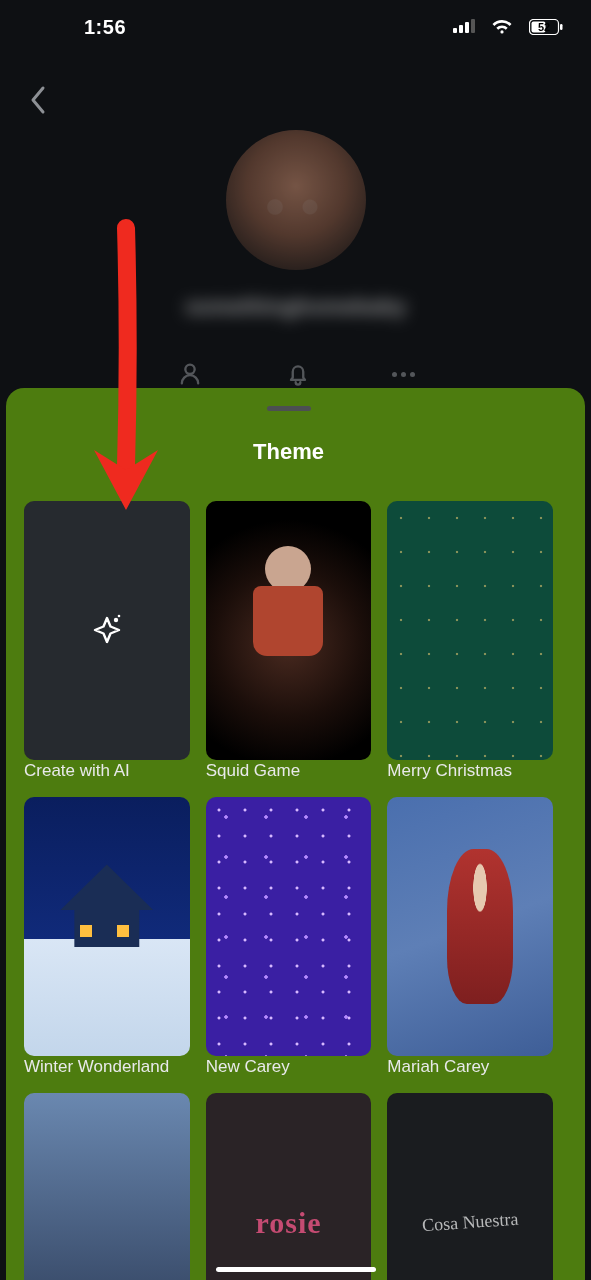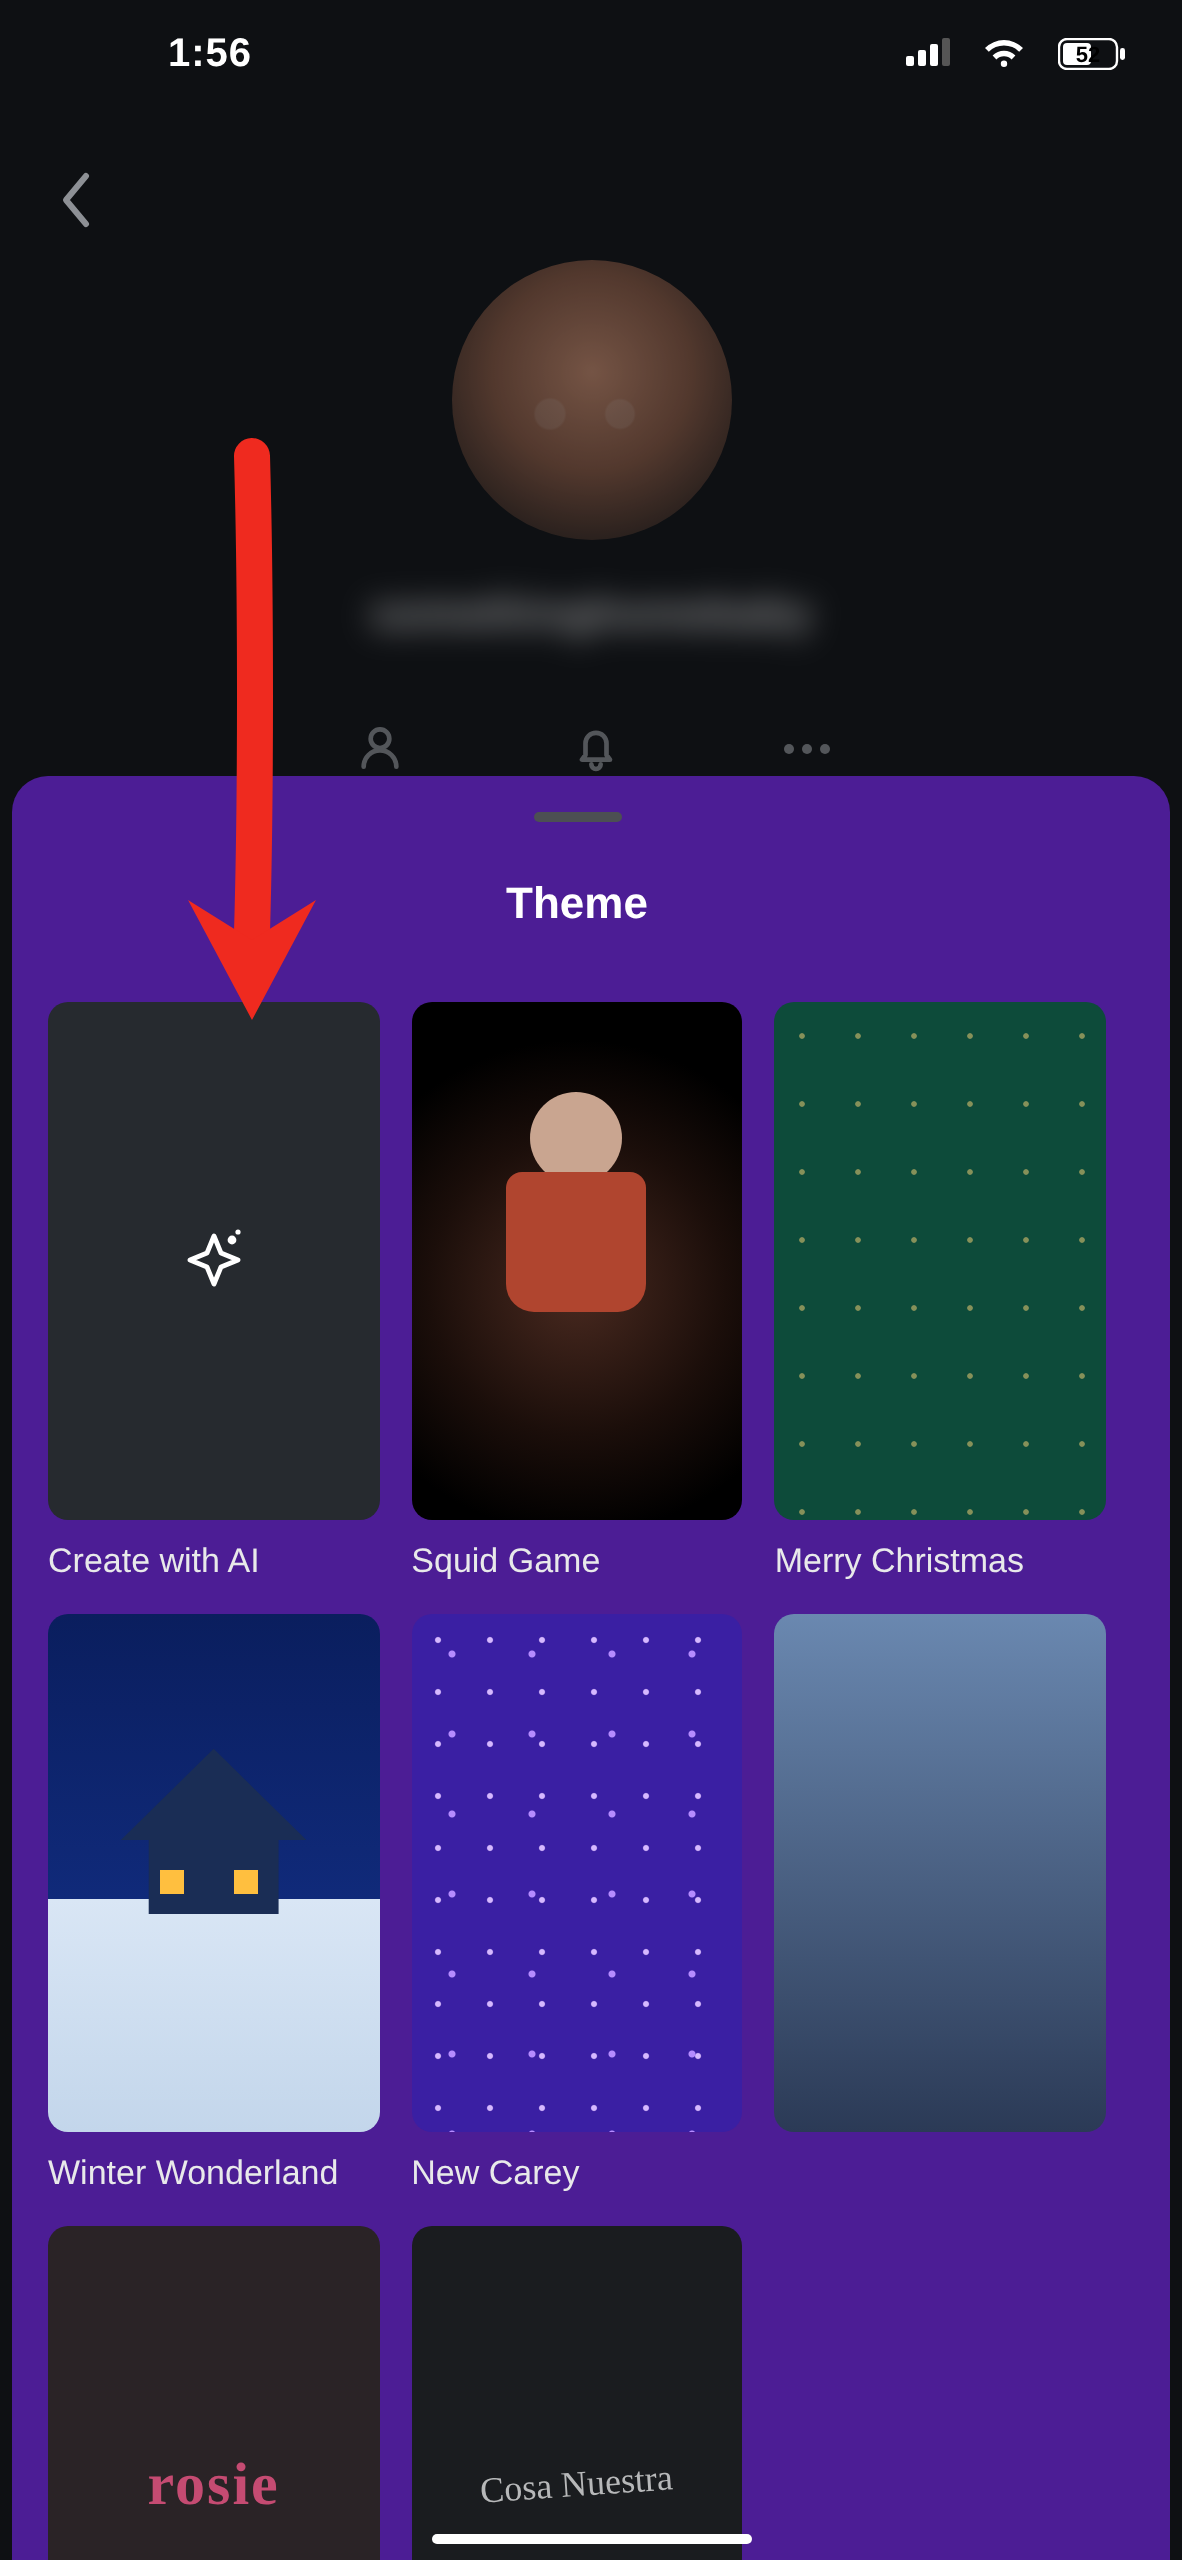--- a/index.html
+++ b/index.html
@@ -14,28 +14,28 @@
 
   .profile-area { position: absolute; top: 130px; left: 0; right: 0; display:flex; flex-direction:column; align-items:center; opacity: 0.55; }
   .avatar { width: 140px; height: 140px; border-radius: 70px; overflow:hidden; background: radial-gradient(circle at 50% 40%, #c98c6e 0%, #8b5a44 45%, #3b2b24 80%); position:relative; }
   .avatar::after{content:"";position:absolute;inset:0;background:radial-gradient(circle at 35% 55%, rgba(255,255,255,.12) 0 6%, transparent 7%), radial-gradient(circle at 60% 55%, rgba(255,255,255,.12) 0 6%, transparent 7%);}
   .username { margin-top: 24px; font-size: 22px; font-weight:600; filter: blur(8px); }
   .profile-icons { margin-top: 40px; display:flex; gap: 80px; align-items:center; }
   .profile-icons .picon { width:28px; height:28px; }
   .dots { display:flex; gap:4px; }
   .dots span{width:5px;height:5px;border-radius:50%;background:#8d9095;}
 
-  .sheet { position:absolute; top: 388px; left:6px; right:6px; bottom:0; background:#4c1d95; border-top-left-radius: 18px; border-top-right-radius: 18px; padding: 14px 32px 0 18px; }
+  .sheet { position:absolute; top: 388px; left:6px; right:6px; bottom:0; background:#4d7c0f; border-top-left-radius: 18px; border-top-right-radius: 18px; padding: 14px 32px 0 18px; }
   .grabber { width:44px; height:5px; background:#4c4f53; border-radius:3px; margin: 4px auto 28px auto; }
   .sheet-title { text-align:center; font-size:22px; font-weight:700; margin-bottom: 36px; }
 
   .grid { display:grid; grid-template-columns: repeat(3, 1fr); gap: 16px 16px; }
   .card { display:flex; flex-direction:column; }
   .thumb { width:100%; aspect-ratio: 0.64; border-radius: 10px; position:relative; overflow:hidden; display:flex; align-items:center; justify-content:center; }
-  .label { margin-top: 10px; font-size: 17px; font-weight: 400; color:#e8e9ea; line-height:1.25; }
+  .label { font-size: 17px; font-weight: 400; color:#e8e9ea; line-height:1.25; }
 
   
   .t-ai { background:#262a2f; }
   .t-squid { background: radial-gradient(circle at 50% 55%, #4a2a20 0%, #1b0e0a 45%, #000 75%); }
   .t-squid .doll{width:60%;height:65%;position:relative;}
   .t-squid .doll::before{content:"";position:absolute;left:50%;top:0;transform:translateX(-50%);width:46px;height:46px;border-radius:50%;background:#c9a590;}
   .t-squid .doll::after{content:"";position:absolute;left:50%;top:40px;transform:translateX(-50%);width:70px;height:70px;background:#b0452f;border-radius:8px 8px 14px 14px;}
   .t-merry { background:#0d4b3a; background-image: radial-gradient(circle, rgba(255,215,120,.5) 1.2px, transparent 1.6px); background-size: 28px 34px; background-position: 0 0, 14px 17px;}
   .t-winter { background: linear-gradient(#0a1e5e 0%, #102a7a 55%, #d9e6f5 55%, #c3d6eb 100%); position:relative;}
   .t-winter::before{content:"";position:absolute;left:22%;bottom:42%;width:56%;height:32%;background:#1a2d55;clip-path: polygon(50% 0,100% 55%,85% 55%,85% 100%,15% 100%,15% 55%,0 55%);}
@@ -139,20 +139,24 @@
           <div class="win w2"></div>
         </div>
       <div class="label">Winter Wonderland</div>
     </div>
 
     <div class="card">
       <div class="thumb t-newyear"></div>
       <div class="label">New Carey</div>
     </div>
 
+    <div class="card">
+      <div class="thumb t-mariah"></div>
+      <div class="label">Mariah Carey</div>
+    </div>
 
     <div class="card">
       <div class="thumb t-g1"></div>
       <div class="label"></div>
     </div>
 
     <div class="card">
       <div class="thumb t-g2">
           <div class="rosie">rosie</div>
         </div>

